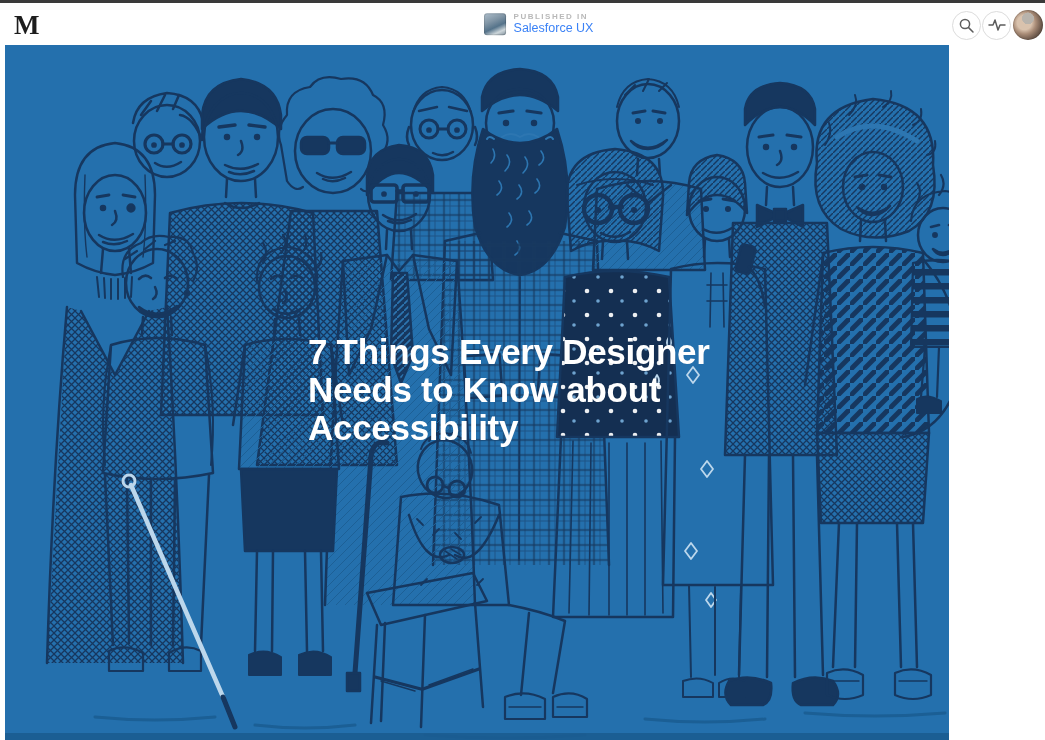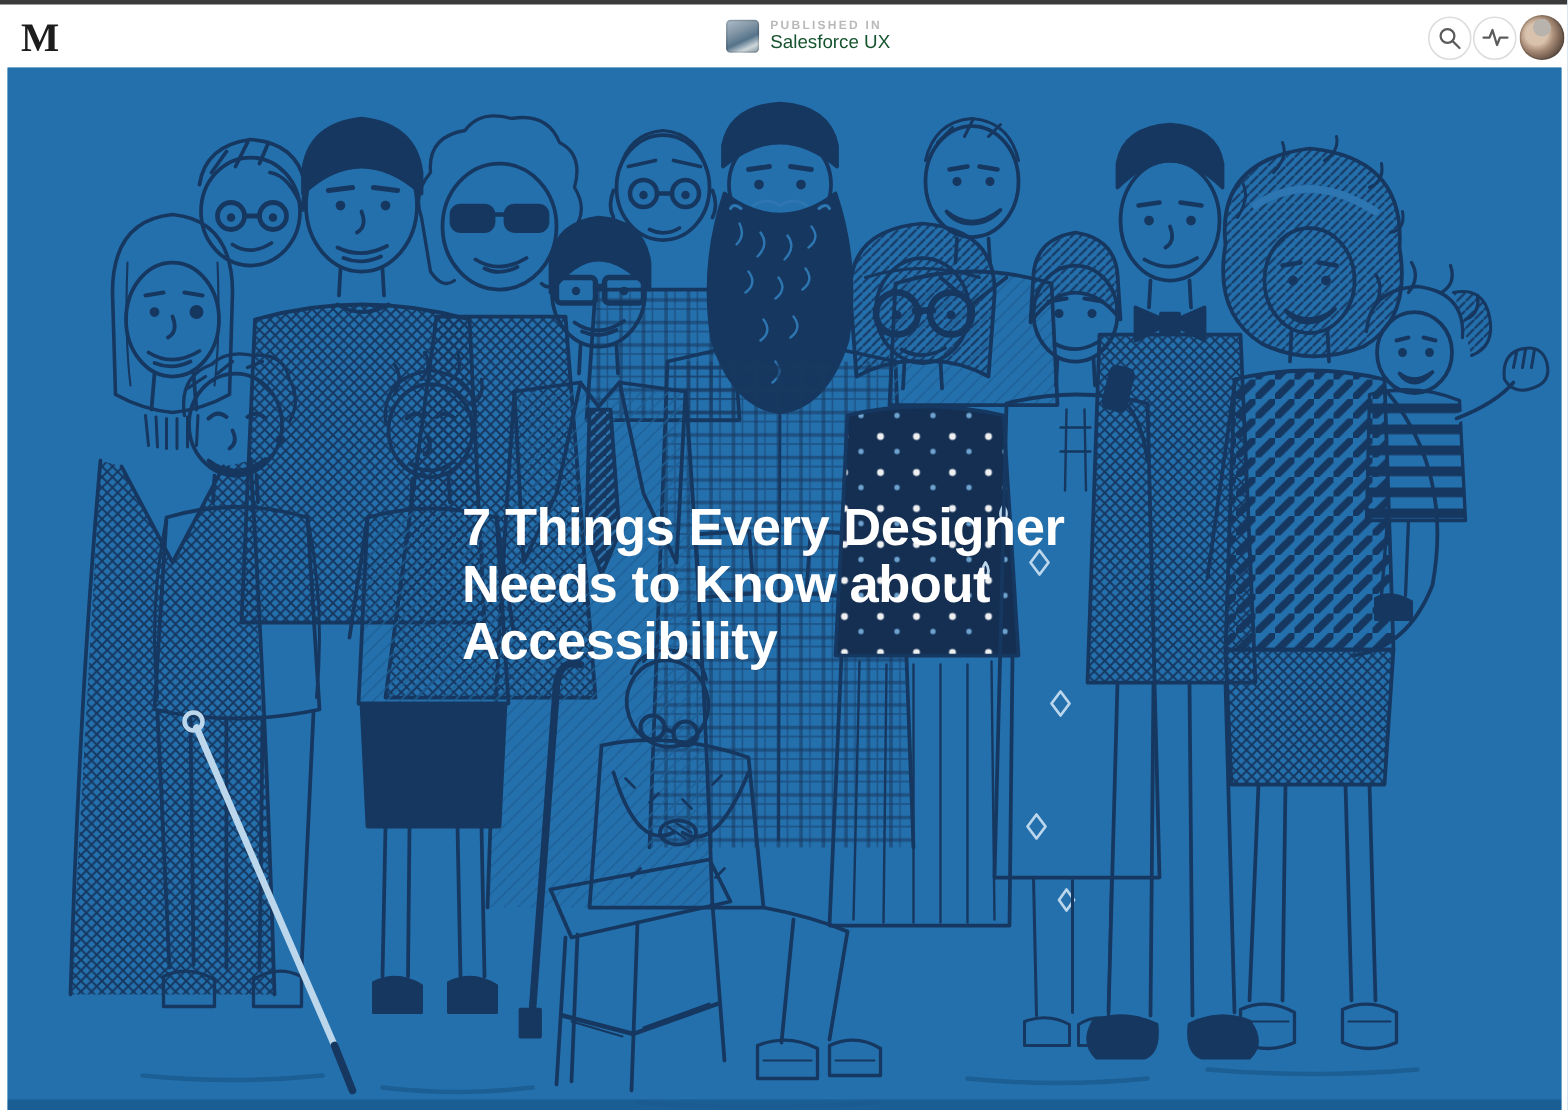--- a/index.html
+++ b/index.html
@@ -10,31 +10,31 @@
           background:#ffffff;border-top:3px solid #3a3a3a;display:flex;align-items:center;}
   .logo{position:absolute;left:14px;top:9px;font-family:"Liberation Serif",serif;
         font-weight:bold;font-size:27px;color:#1d1d1d;line-height:1;cursor:pointer;}
   .pubwrap{position:absolute;left:50%;top:50%;transform:translate(-50%,-50%);
            display:flex;align-items:center;padding-left:32px;}
   .pubthumb{width:22px;height:22px;border-radius:3px;margin-right:8px;
             background:linear-gradient(155deg,#aebfcc 0%,#8296a6 35%,#55738a 60%,#cdd6da 80%,#7d8e9b 100%);
             box-shadow:inset 0 0 0 1px rgba(0,0,0,.15);cursor:pointer;}
   .pubtext{display:flex;flex-direction:column;line-height:1.15;}
   .publabel{font-size:8px;letter-spacing:1.5px;color:#b9b9b9;font-weight:bold;}
-  .pubname{font-size:12.5px;color:#14532d;cursor:pointer;}
+  .pubname{font-size:12.5px;color:#3b82f6;cursor:pointer;}
   .navright{position:absolute;right:2px;top:7px;display:flex;align-items:center;gap:1px;}
   .circlebtn{width:29px;height:29px;border-radius:50%;border:1px solid #dcdcdc;background:#fff;
              display:flex;align-items:center;justify-content:center;box-sizing:border-box;cursor:pointer;}
   .avatar{width:30px;height:30px;border-radius:50%;margin-left:1px;cursor:pointer;
           background:
             radial-gradient(circle at 50% 28%,#b8b3ac 0 22%,transparent 23%),
             radial-gradient(circle at 38% 42%,#d9c2ad 0 28%,#a98c77 45%,#6b574a 68%,#3a2f28 100%);
           box-shadow:inset 0 0 0 1px rgba(0,0,0,.12);}
   
-  .hero{position:absolute;top:45px;left:5px;width:1036px;height:695px;background:#0369a1;overflow:hidden;}
+  .hero{position:absolute;top:45px;left:5px;width:944px;height:695px;background:#be185d;overflow:hidden;}
   .hero svg{display:block;width:1036px;height:695px;}
   .herotitle{position:absolute;left:303px;top:288px;color:#ffffff;font-weight:bold;
              font-size:35px;line-height:38px;letter-spacing:-0.3px;
              text-shadow:0 0 1px rgba(0,0,0,.08);}
   .herotitle span{display:block;}
 </style>
 </head>
 <body>
 
 <div class="page">

